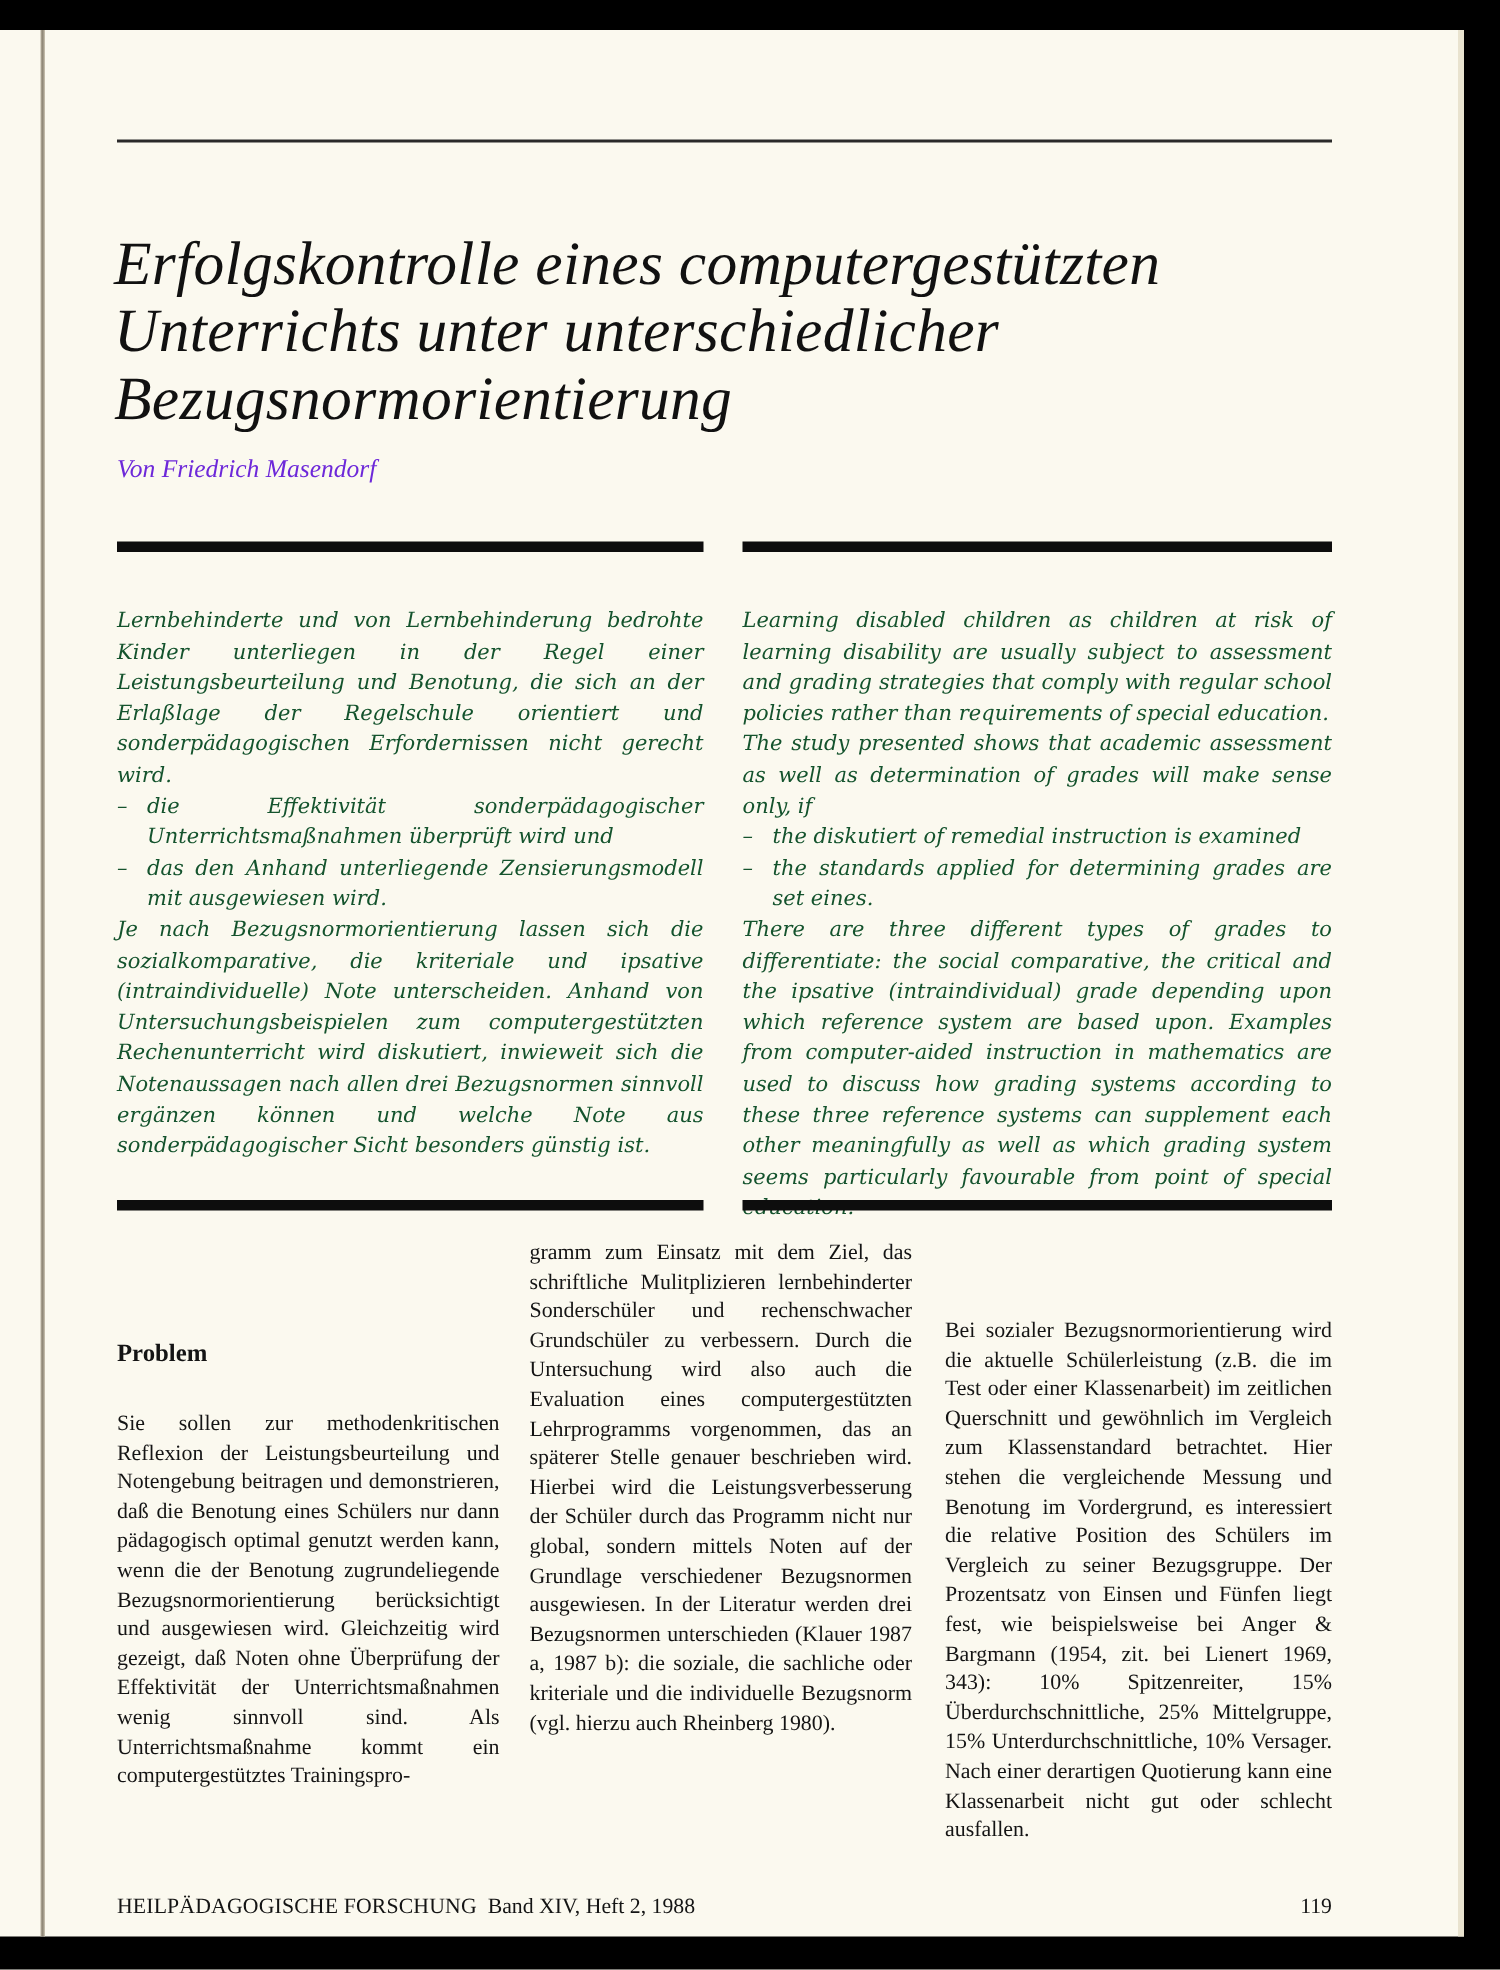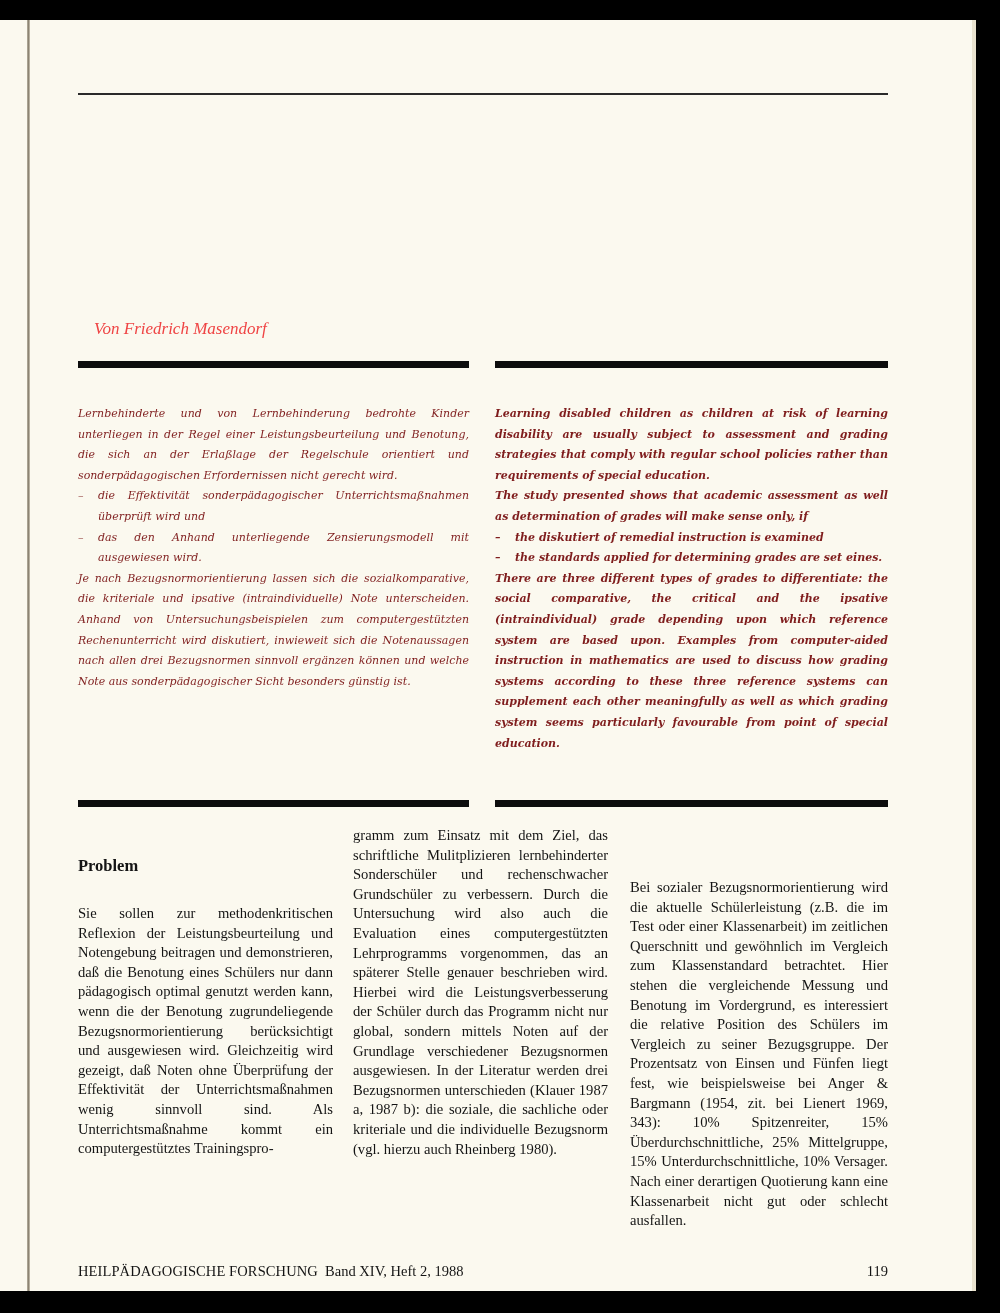--- a/index.html
+++ b/index.html
@@ -18,28 +18,28 @@
   }
   .top-rule {
     position: absolute; left: 78px; top: 73px; width: 810px; height: 2px; background: #2a2a2a;
   }
   .title {
     position: absolute; left: 76px; top: 133px; width: 820px; margin: 0;
     font-family: "Liberation Serif", serif; font-style: italic; font-weight: normal;
     font-size: 41px; line-height: 45px; color: #111; letter-spacing: 0.2px;
   }
   .author {
-    position: absolute; left: 78px; top: 283px; margin: 16px;
-    font-family: "Liberation Serif", serif; font-style: italic; font-size: 17px; color: #ef4444;
+    position: absolute; left: 78px; top: 283px; margin: 0;
+    font-family: "Liberation Serif", serif; font-style: italic; font-size: 17px; color: #6d28d9;
   }
   .thick-rule { position: absolute; height: 7px; background: #0d0d0d; }
   .abstract {
     position: absolute; top: 384px; margin: 0;
-    font-family: "DejaVu Serif", serif; font-style: italic; font-size: 11px;
-    line-height: 20.6px; color: #7f1d1d; text-align: justify;
+    font-family: "DejaVu Serif", serif; font-style: italic; font-size: 14px;
+    line-height: 20.6px; color: #14532d; text-align: justify;
   }
   .abstract p { margin: 0; }
   .abstract .dash-item { display: flex; }
   .abstract .dash-item .dash { width: 20px; flex: none; }
   .abstract .dash-item .txt { flex: 1; text-align: justify; }
   .col {
     position: absolute; top: 876px;
     font-family: "Liberation Serif", serif; font-size: 14.6px; line-height: 19.6px;
     color: #141414; text-align: justify;
   }
@@ -58,56 +58,61 @@
 </style>
 </head>
 <body>
 
 <div class="page">
   <div class="spine"></div>
   <div class="right-edge"></div>
 
   <div class="top-rule"></div>
 
+  <h1 class="title">
+    <span>Erfolgskontrolle eines computergestützten</span><br>
+    <span>Unterrichts unter unterschiedlicher</span><br>
+    <span>Bezugsnormorientierung</span>
+  </h1>
   <p class="author">Von Friedrich Masendorf</p>
 
   <div class="thick-rule" style="left:78px; top:341px; width:391px;"></div>
   <div class="thick-rule" style="left:495px; top:341px; width:393px;"></div>
 
   <div class="abstract" style="left:78px; width:391px;">
     <p>Lernbehinderte und von Lernbehinderung bedrohte Kinder unterliegen in der Regel einer Leistungsbeurteilung und Benotung, die sich an der Erlaßlage der Regelschule orientiert und sonderpädagogischen Erfordernissen nicht gerecht wird.</p>
     <div class="dash-item">
       <span class="dash">–</span>
       <span class="txt">die Effektivität sonderpädagogischer Unterrichtsmaßnahmen überprüft wird und</span>
     </div>
     <div class="dash-item">
       <span class="dash">–</span>
       <span class="txt">das den Anhand unterliegende Zensierungsmodell mit ausgewiesen wird.</span>
     </div>
     <p>Je nach Bezugsnormorientierung lassen sich die sozialkomparative, die kriteriale und ipsative (intraindividuelle) Note unterscheiden. Anhand von Untersuchungsbeispielen zum computergestützten Rechenunterricht wird diskutiert, inwieweit sich die Notenaussagen nach allen drei Bezugsnormen sinnvoll ergänzen können und welche Note aus sonderpädagogischer Sicht besonders günstig ist.</p>
   </div>
 
-  <div class="abstract" style="left:495px; width:393px;font-weight:bold;">
+  <div class="abstract" style="left:495px; width:393px;">
     <p>Learning disabled children as children at risk of learning disability are usually subject to assessment and grading strategies that comply with regular school policies rather than requirements of special education.</p>
     <p>The study presented shows that academic assessment as well as determination of grades will make sense only, if</p>
     <div class="dash-item">
       <span class="dash">–</span>
       <span class="txt">the diskutiert of remedial instruction is examined</span>
     </div>
     <div class="dash-item">
       <span class="dash">–</span>
       <span class="txt">the standards applied for determining grades are set eines.</span>
     </div>
     <p>There are three different types of grades to differentiate: the social comparative, the critical and the ipsative (intraindividual) grade depending upon which reference system are based upon. Examples from computer-aided instruction in mathematics are used to discuss how grading systems according to these three reference systems can supplement each other meaningfully as well as which grading system seems particularly favourable from point of special education.</p>
   </div>
 
   <div class="thick-rule" style="left:78px; top:780px; width:391px;"></div>
   <div class="thick-rule" style="left:495px; top:780px; width:393px;"></div>
 
-  <div class="col" style="left:78px; width:255px; top:836px;">
+  <div class="col" style="left:78px; width:255px; top:872px;">
     <h2>Problem</h2>
     <p class="para-gap">Sie sollen zur methodenkritischen Reflexion der Leistungsbeurteilung und Notengebung beitragen und demonstrieren, daß die Benotung eines Schülers nur dann pädagogisch optimal genutzt werden kann, wenn die der Benotung zugrundeliegende Bezugsnormorientierung berücksichtigt und ausgewiesen wird. Gleichzeitig wird gezeigt, daß Noten ohne Überprüfung der Effektivität der Unterrichtsmaßnahmen wenig sinnvoll sind. Als Unterrichtsmaßnahme kommt ein computergestütztes Trainingspro-</p>
   </div>
 
   <div class="col" style="left:353px; width:255px; top:806px;">
     <p>gramm zum Einsatz mit dem Ziel, das schriftliche Mulitplizieren lernbehinderter Sonderschüler und rechenschwacher Grundschüler zu verbessern. Durch die Untersuchung wird also auch die Evaluation eines computergestützten Lehrprogramms vorgenommen, das an späterer Stelle genauer beschrieben wird. Hierbei wird die Leistungsverbesserung der Schüler durch das Programm nicht nur global, sondern mittels Noten auf der Grundlage verschiedener Bezugsnormen ausgewiesen. In der Literatur werden drei Bezugsnormen unterschieden (Klauer 1987 a, 1987 b): die soziale, die sachliche oder kriteriale und die individuelle Bezugsnorm (vgl. hierzu auch Rheinberg 1980).</p>
   </div>
 
   <div class="col" style="left:630px; width:258px; top:858px;">
     <p>Bei sozialer Bezugsnormorientierung wird die aktuelle Schülerleistung (z.B. die im Test oder einer Klassenarbeit) im zeitlichen Querschnitt und gewöhnlich im Vergleich zum Klassenstandard betrachtet. Hier stehen die vergleichende Messung und Benotung im Vordergrund, es interessiert die relative Position des Schülers im Vergleich zu seiner Bezugsgruppe. Der Prozentsatz von Einsen und Fünfen liegt fest, wie beispielsweise bei Anger &amp; Bargmann (1954, zit. bei Lienert 1969, 343): 10% Spitzenreiter, 15% Überdurchschnittliche, 25% Mittelgruppe, 15% Unterdurchschnittliche, 10% Versager. Nach einer derartigen Quotierung kann eine Klassenarbeit nicht gut oder schlecht ausfallen.</p>

